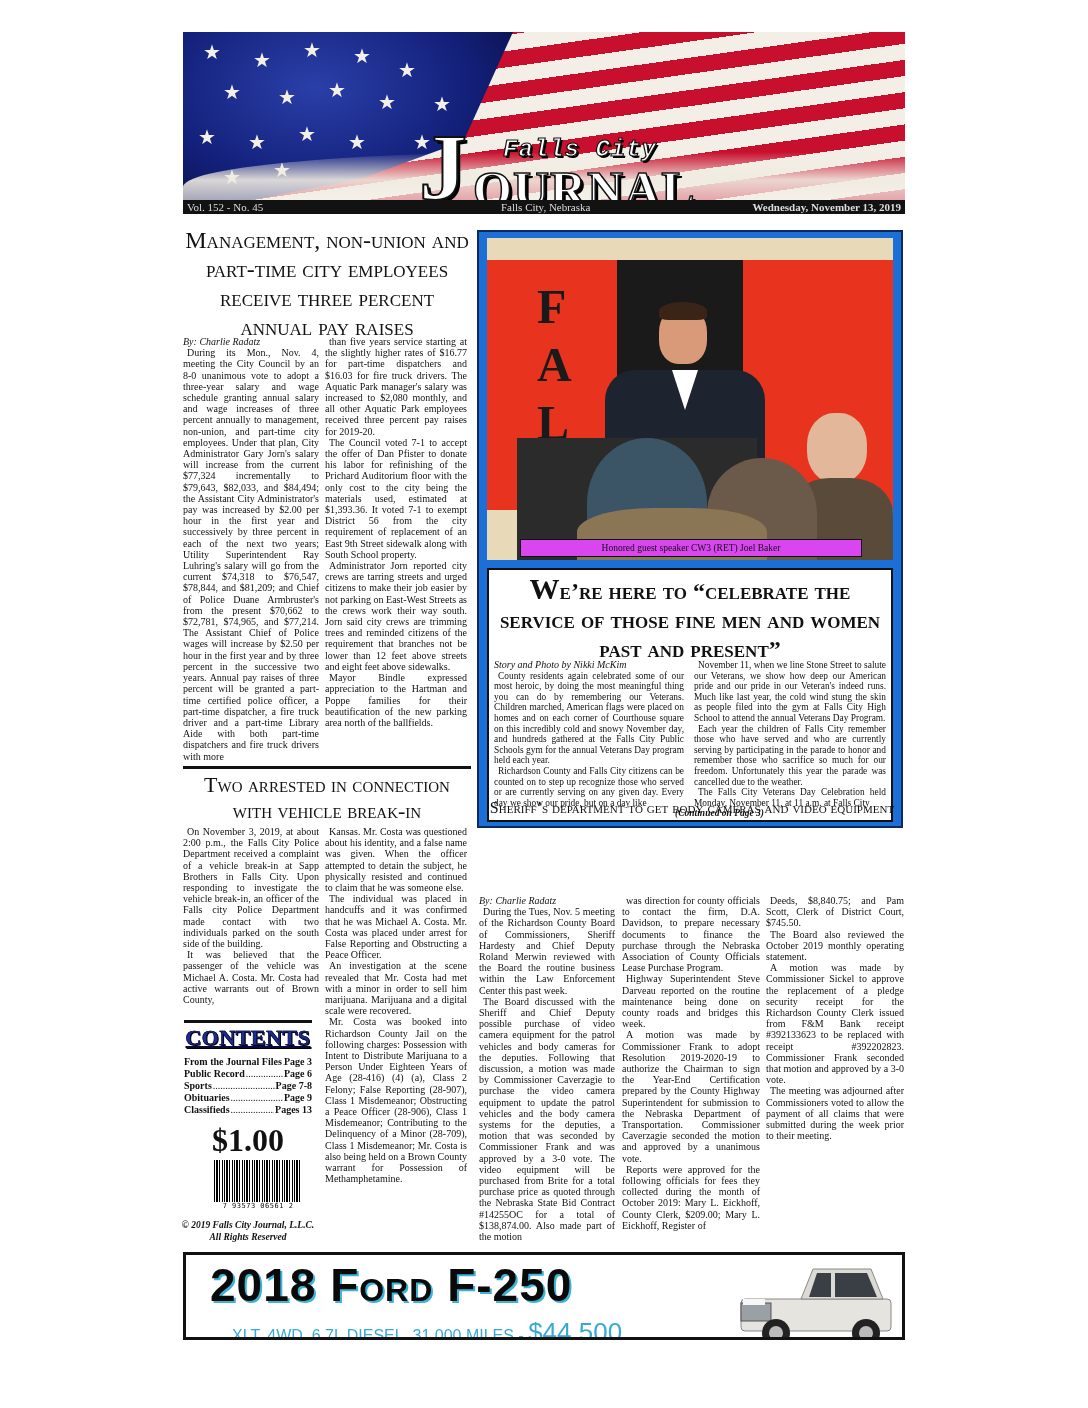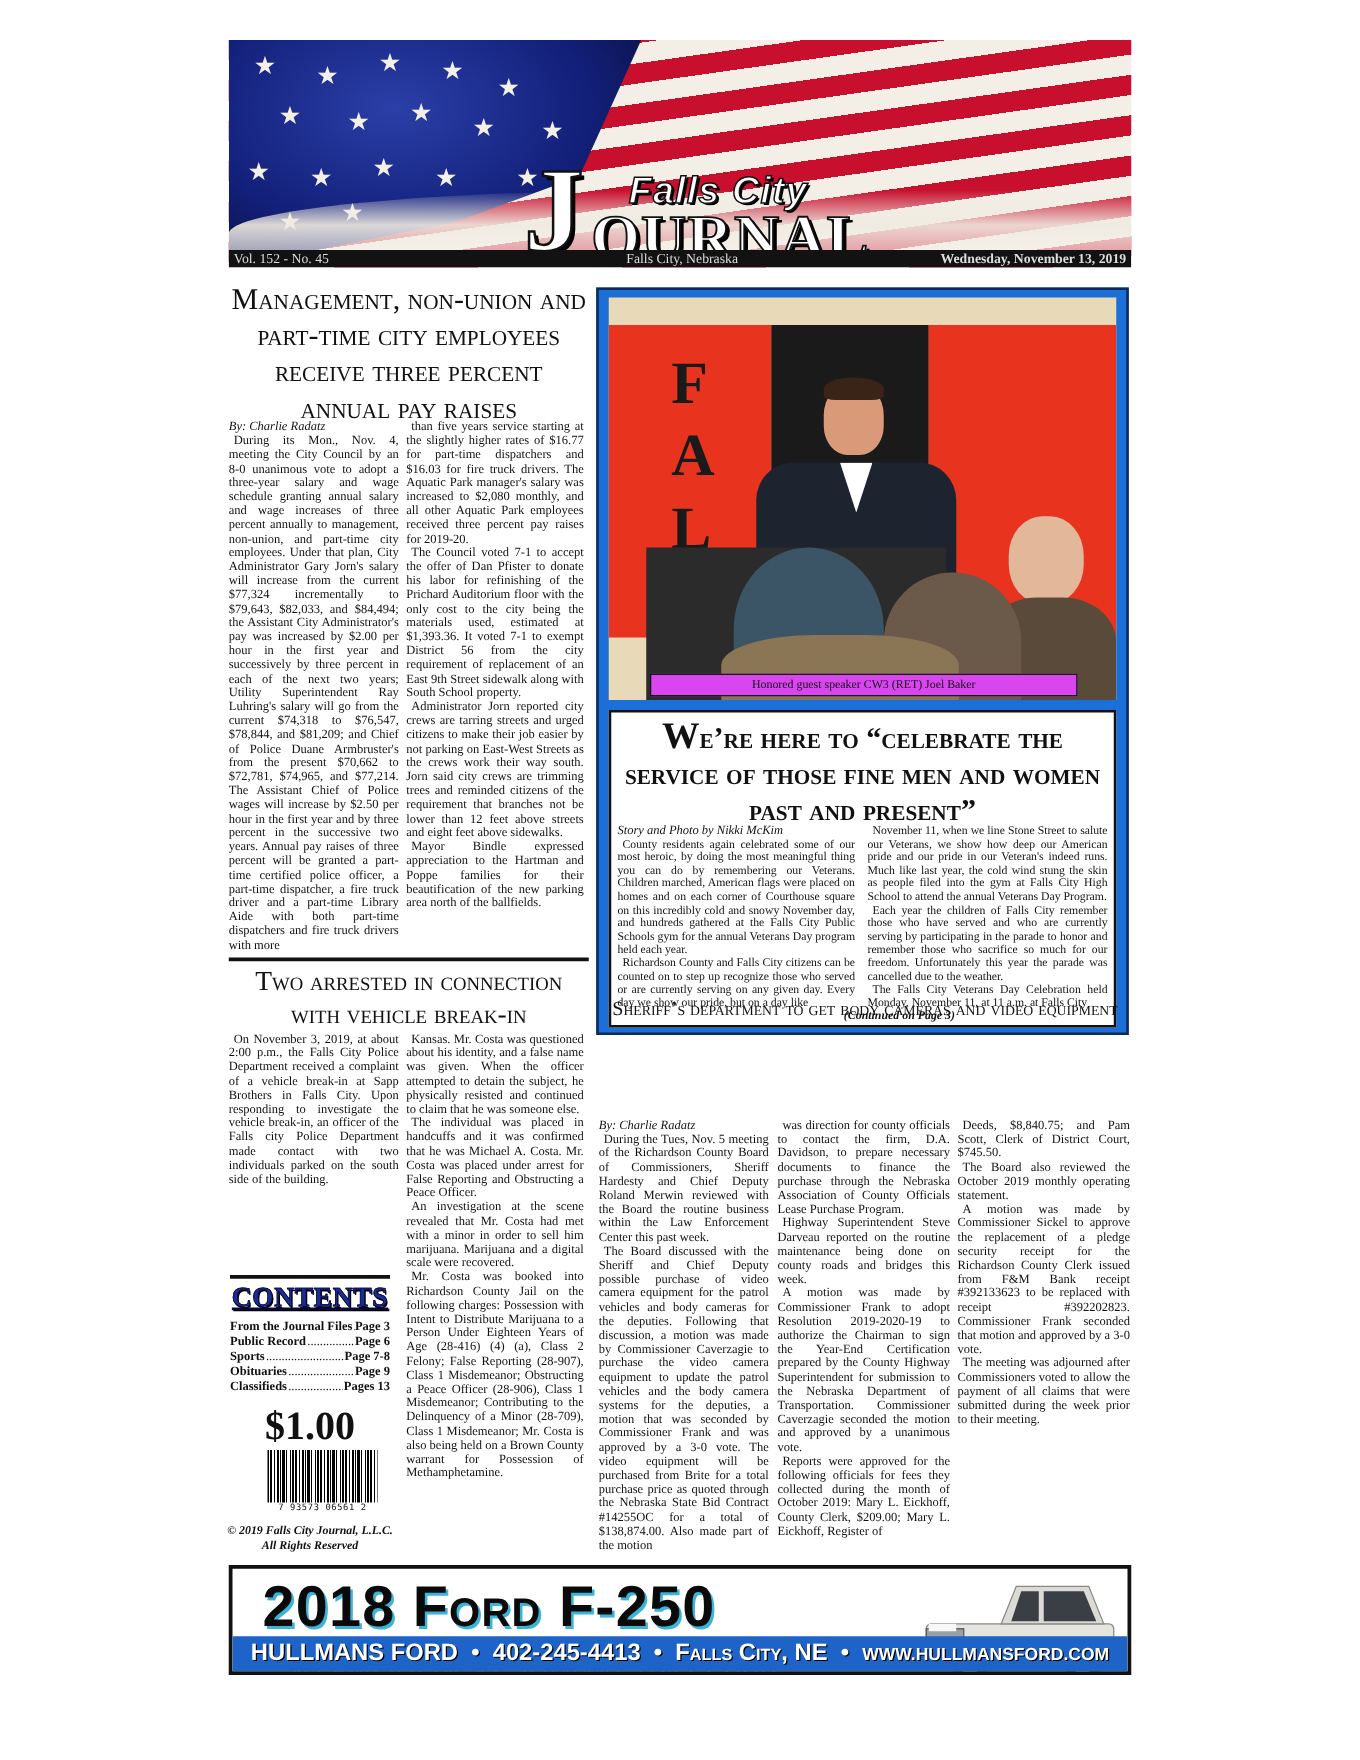--- a/index.html
+++ b/index.html
@@ -13,21 +13,21 @@
   }
   .flag-canton { position:absolute; left:0; top:0; width:330px; height:182px;
     background: radial-gradient(ellipse at 40% 30%, #2a3fa8 0%, #13207a 55%, #070a30 100%);
     clip-path: polygon(0 0, 100% 0, 85% 60%, 55% 80%, 0 100%); }
   .flag-star { position:absolute; color:#f3f0e8; font-size:20px; line-height:1; font-family:"DejaVu Sans", sans-serif; }
   .flag-wave { position:absolute; left:0; top:120px; width:722px; height:70px;
     background: linear-gradient(180deg, rgba(255,255,255,0) 0%, rgba(240,235,225,0.9) 40%, rgba(255,255,255,0.4) 100%);
     border-radius: 50% 0 0 0; }
   .logo-j { position:absolute; left:236px; top:88px; font-family:"Liberation Serif", serif; font-size:96px; line-height:1; color:#fff;
     -webkit-text-stroke: 2px #111; text-shadow: 3px 3px 0 #000; font-weight:bold; }
-  .logo-top { position:absolute; left:320px; top:104px; font-family:Liberation Sans, sans-serif; font-style:italic; font-weight:bold; font-size:30px; color:#fff;
+  .logo-top { position:absolute; left:320px; top:104px; font-family:Liberation Mono, monospace; font-style:italic; font-weight:bold; font-size:24px; color:#fff;
     -webkit-text-stroke:1.2px #111; text-shadow:2px 2px 0 #000; letter-spacing:1px; }
   .logo-bottom { position:absolute; left:290px; top:132px; font-family:"Liberation Serif", serif; font-weight:bold; font-size:50px; color:#fff;
     -webkit-text-stroke:1.5px #111; text-shadow:3px 3px 0 #000; letter-spacing:1px; line-height:1; }
   .infobar { position:absolute; left:0; top:168px; width:722px; height:14px; background:#121212; color:#ddd; font-size:11px; line-height:14px; }
   .infobar span { position:absolute; top:0; }
 
   
   .hl { text-align:center; font-family:"Liberation Serif", serif; color:#111; font-variant: small-caps; font-weight:normal; margin:0; }
   .byline { font-style:italic; font-size:10px; }
   .col { font-size:10px; line-height:11.2px; text-align:justify; }
@@ -145,20 +145,21 @@
   <p>than five years service starting at the slightly higher rates of $16.77 for part-time dispatchers and $16.03 for fire truck drivers. The Aquatic Park manager's salary was increased to $2,080 monthly, and all other Aquatic Park employees received three percent pay raises for 2019-20.</p>
   <p>The Council voted 7-1 to accept the offer of Dan Pfister to donate his labor for refinishing of the Prichard Auditorium floor with the only cost to the city being the materials used, estimated at $1,393.36. It voted 7-1 to exempt District 56 from the city requirement of replacement of an East 9th Street sidewalk along with South School property.</p>
   <p>Administrator Jorn reported city crews are tarring streets and urged citizens to make their job easier by not parking on East-West Streets as the crews work their way south. Jorn said city crews are trimming trees and reminded citizens of the requirement that branches not be lower than 12 feet above streets and eight feet above sidewalks.</p>
   <p>Mayor Bindle expressed appreciation to the Hartman and Poppe families for their beautification of the new parking area north of the ballfields.</p>
 </div>
 
 <div class="abs s2-rule"></div>
 <h2 class="abs hl s2-head">Two arrested in connection with vehicle break-in</h2>
 <div class="abs col s2-col1">
   <p>On November 3, 2019, at about 2:00 p.m., the Falls City Police Department received a complaint of a vehicle break-in at Sapp Brothers in Falls City. Upon responding to investigate the vehicle break-in, an officer of the Falls city Police Department made contact with two individuals parked on the south side of the building.</p>
+  <p>It was believed that the passenger of the vehicle was Michael A. Costa. Mr. Costa had active warrants out of Brown County,</p>
 </div>
 <div class="abs col s2-col2">
   <p>Kansas. Mr. Costa was questioned about his identity, and a false name was given. When the officer attempted to detain the subject, he physically resisted and continued to claim that he was someone else.</p>
   <p>The individual was placed in handcuffs and it was confirmed that he was Michael A. Costa. Mr. Costa was placed under arrest for False Reporting and Obstructing a Peace Officer.</p>
   <p>An investigation at the scene revealed that Mr. Costa had met with a minor in order to sell him marijuana. Marijuana and a digital scale were recovered.</p>
   <p>Mr. Costa was booked into Richardson County Jail on the following charges: Possession with Intent to Distribute Marijuana to a Person Under Eighteen Years of Age (28-416) (4) (a), Class 2 Felony; False Reporting (28-907), Class 1 Misdemeanor; Obstructing a Peace Officer (28-906), Class 1 Misdemeanor; Contributing to the Delinquency of a Minor (28-709), Class 1 Misdemeanor; Mr. Costa is also being held on a Brown County warrant for Possession of Methamphetamine.</p>
 </div>
 
 <div class="abs contents-rule"></div>
 <div class="abs contents-title">CONTENTS</div>
@@ -265,22 +266,13 @@
     <path d="M70 40 L82 10 L140 10 L152 40 Z" fill="#dcdad4" stroke="#888" stroke-width="1"></path>
     <path d="M86 14 L100 14 L100 38 L78 38 Z" fill="#3a3f46"></path>
     <path d="M104 14 L136 14 L146 38 L104 38 Z" fill="#3a3f46"></path>
     <rect x="10" y="44" width="30" height="18" fill="#9aa0a6" stroke="#555"></rect>
     <rect x="12" y="40" width="22" height="6" fill="#f7f7f7"></rect>
     <circle cx="45" cy="74" r="14" fill="#222"></circle>
       <circle cx="45" cy="74" r="7" fill="#bbb"></circle>
     <circle cx="135" cy="74" r="14" fill="#222"></circle>
       <circle cx="135" cy="74" r="7" fill="#bbb"></circle>
   </svg>
-  <div class="ad-bar">
-    <span>HULLMANS FORD</span>
-    &nbsp;•&nbsp;
-    <span>402-245-4413</span>
-    &nbsp;•&nbsp;
-    <span style="font-variant:small-caps">Falls City, NE</span>
-    &nbsp;•&nbsp;
-    <span class="small">WWW.HULLMANSFORD.COM</span>
-  </div>
 </div>
 
 </body></html>

